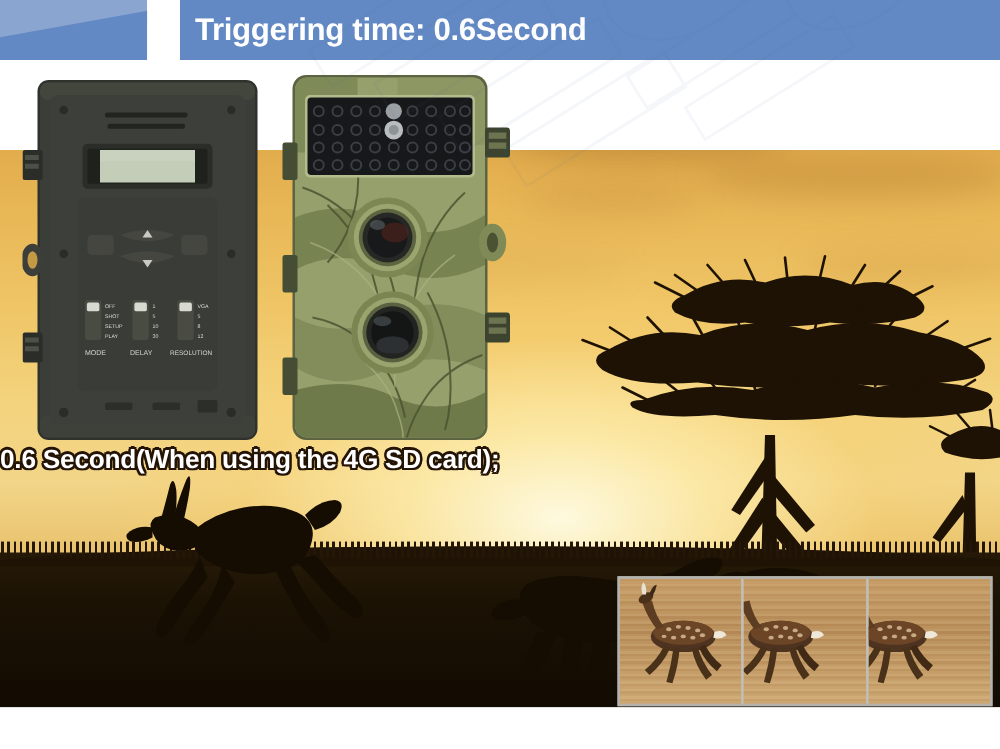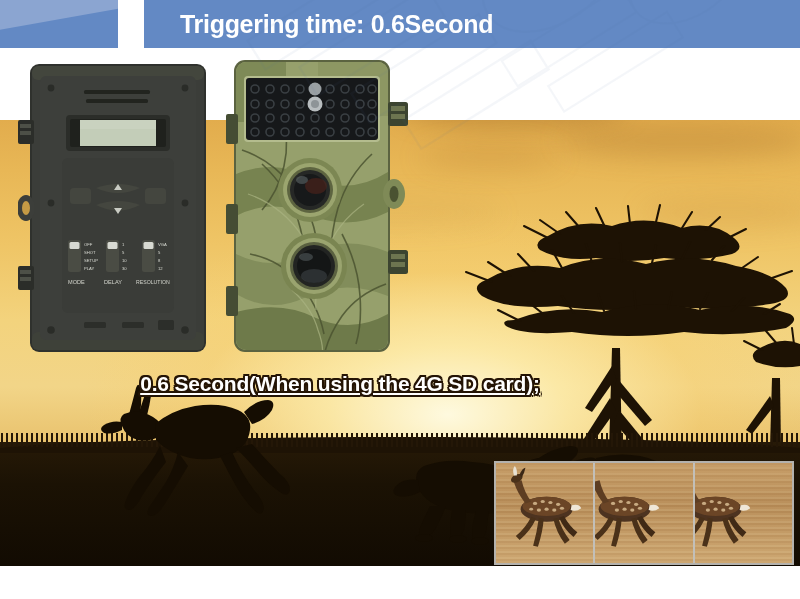--- a/index.html
+++ b/index.html
@@ -49,21 +49,21 @@
     width: 26px; height: 48px;
     background: #ffffff;
   }
   .hdr-bar {
     position: absolute;
     left: 144px; top: 0;
     right: 0; height: 48px;
     background: #6389c4;
     display: flex;
     align-items: center;
-    padding-left: 36px;
+    padding-left: 12px;
   }
   .hdr-title {
     color: #ffffff;
     font-size: 25px;
     font-weight: bold;
     letter-spacing: -0.3px;
     white-space: nowrap;
     font-family: "Liberation Sans", sans-serif;
   }
 
@@ -173,35 +173,34 @@
   }
 
   
   #cam-interior { left: 18px; top: 10px; width: 200px; height: 300px; }
   
   #cam-front    { left: 222px; top: 6px; width: 196px; height: 305px; }
 
   
   .caption {
     position: absolute;
-    left: 0; top: 324px;
+    left: 0; top: 308px;
     width: 680px;
-    text-align: center;
+    text-align: left;
     z-index: 30;
     font-size: 21px;
     font-weight: bold;
     color: #ffffff;
     letter-spacing: -0.2px;
     font-family: "Liberation Sans", sans-serif;
     text-shadow:
       -1.6px -1.6px 0 #241405, 1.6px -1.6px 0 #241405,
       -1.6px  1.6px 0 #241405, 1.6px  1.6px 0 #241405,
        0 -2px 0 #241405, 0 2px 0 #241405,
       -2px 0 0 #241405, 2px 0 0 #241405;
-    text-decoration: underline;
   }
 
   
   #sequence {
     position: absolute;
     left: 494px; top: 413px;
     width: 300px; height: 104px;
     display: flex;
     background: #b9b7b2;
     border: 2px solid #b4b2ad;

